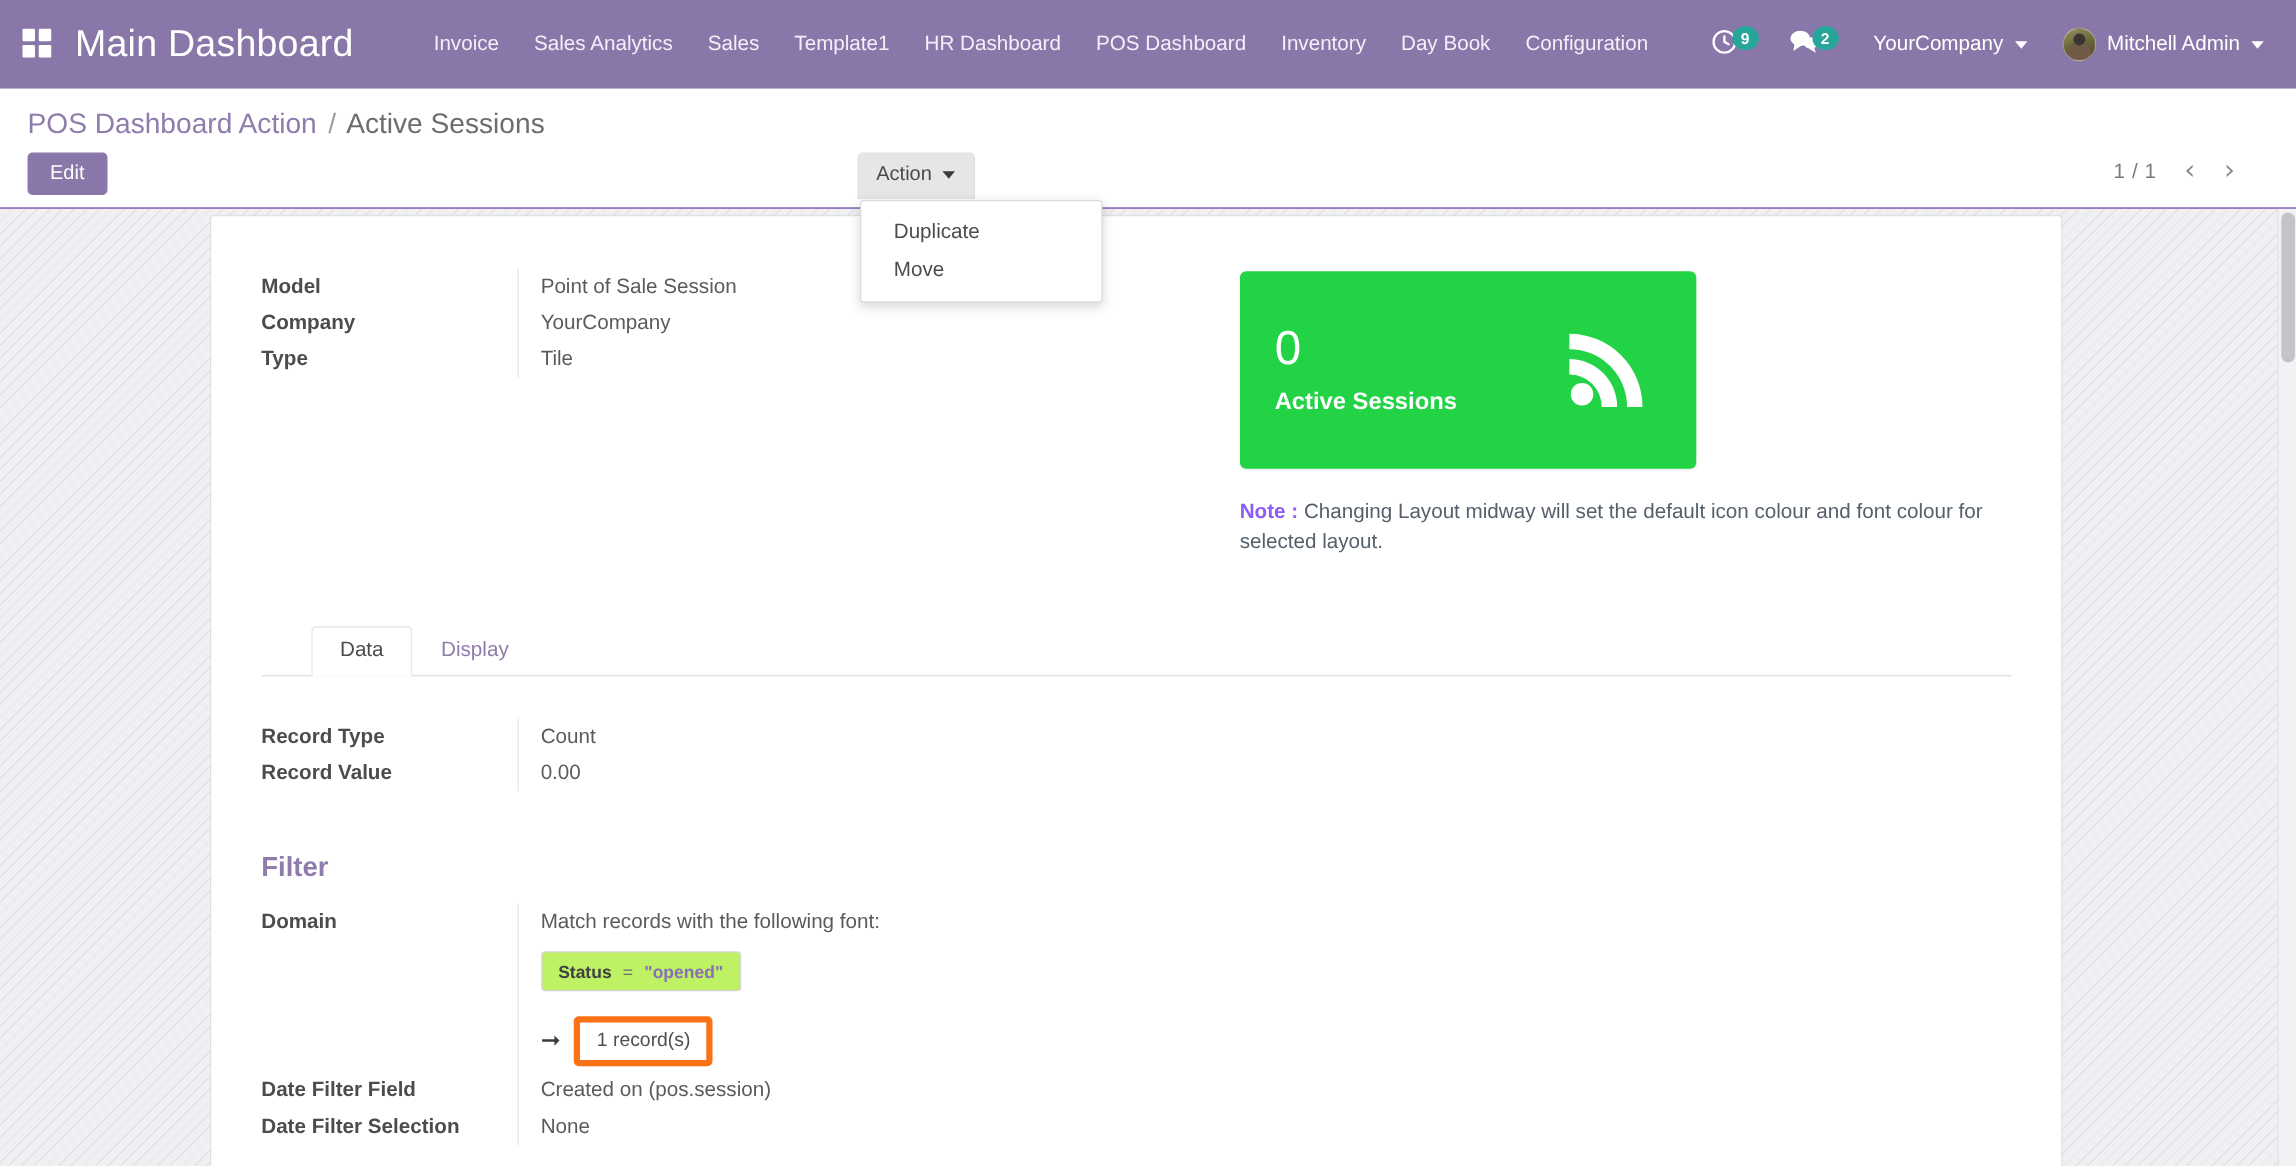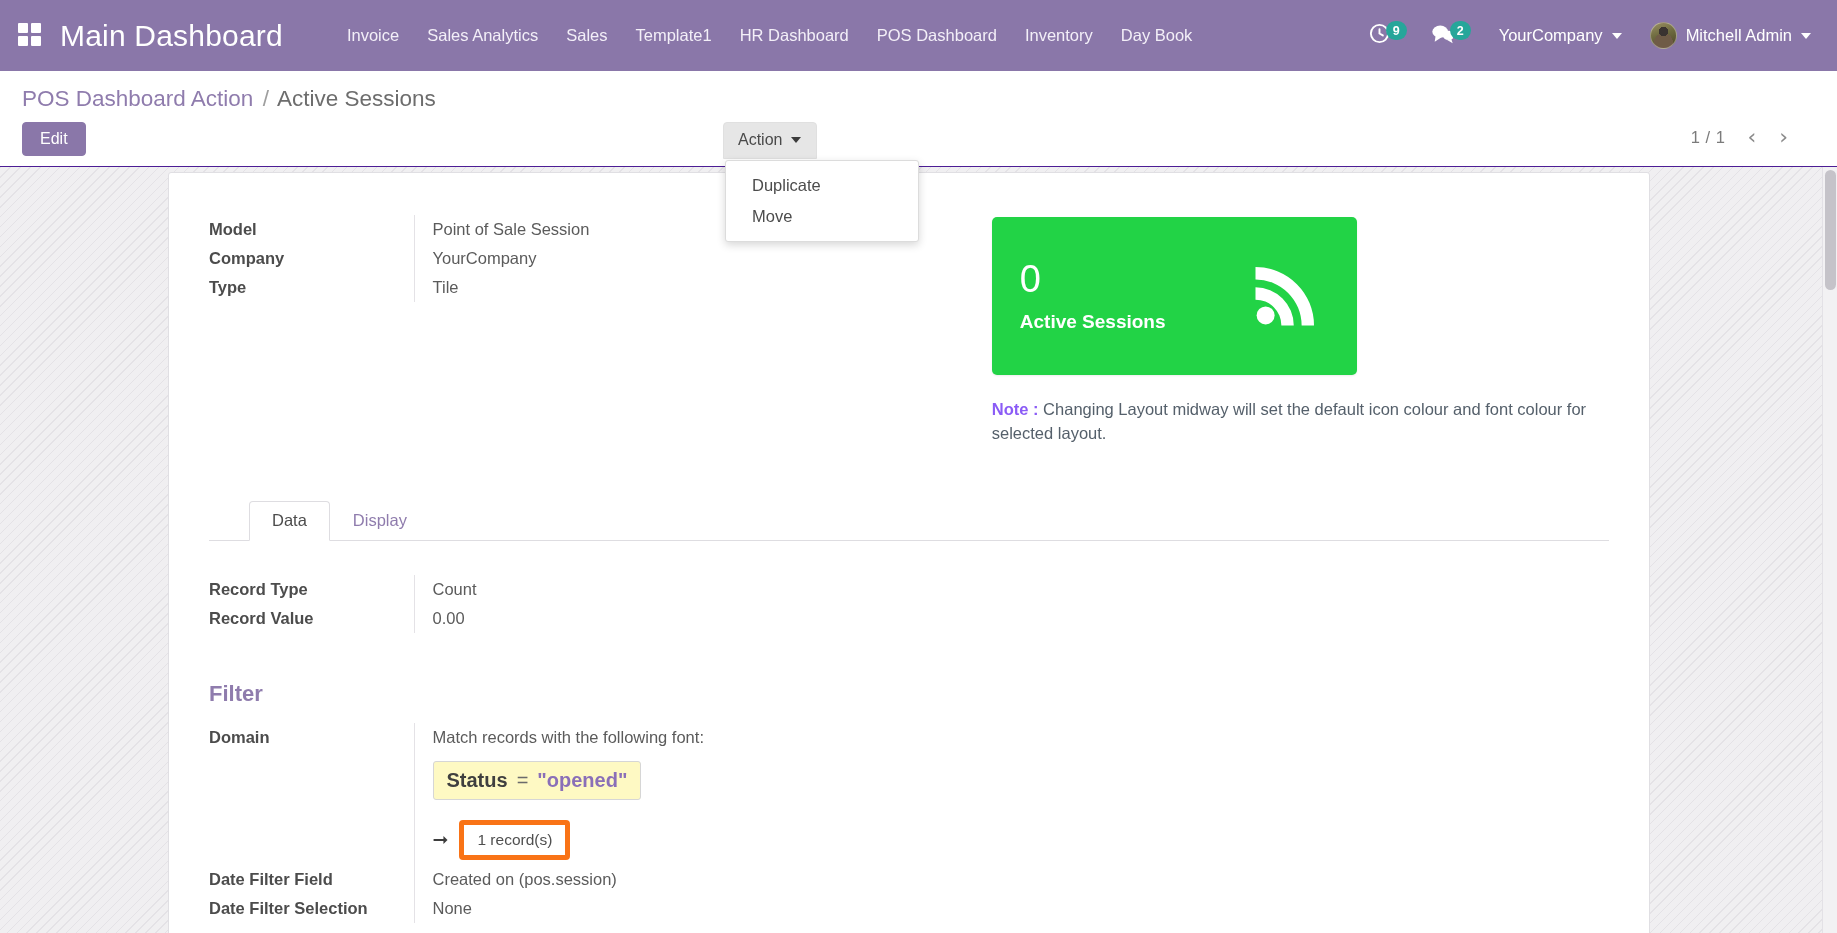--- a/index.html
+++ b/index.html
@@ -118,21 +118,21 @@
     border: 1px solid #8a77a9;
     color: #fff;
     font-size: 16px;
     border-radius: 4px;
     padding: 7px 17px;
     cursor: pointer;
     font-family: inherit;
   }
   .action-wrap {
     position: absolute;
-    left: 701px; top: 0;
+    left: 664px; top: 0;
   }
   .btn-action {
     background: #e6e6e6;
     border: 1px solid #e0e0e0;
     color: #4a4a4a;
     font-size: 16px;
     border-radius: 4px 4px 0 0;
     padding: 8px 14px 9px 14px;
     cursor: pointer;
     font-family: inherit;
@@ -287,26 +287,26 @@
     font-size: 22px;
     color: #8f7cad;
     font-weight: bold;
     margin: 48px 0 16px 0;
   }
 
   .domain-rule {
     display: inline-flex;
     align-items: flex-start;
     gap: 9px;
-    background: #fef9c3;
+    background: #bef264;
     border: 1px solid #d6d6d6;
     border-radius: 3px;
     padding: 7px 13px;
     margin-top: 14px;
-    font-size: 20px;
+    font-size: 14px;
   }
   .domain-rule .f { font-weight: bold; color: #3f3f3f; }
   .domain-rule .op { color: #6b6b6b; }
   .domain-rule .v { color: #8a6fb8; font-weight: bold; }
 
   .rec-count-row {
     display: flex; align-items: center; gap: 11px;
     margin-top: 20px;
   }
   .arrow-right-icon { color: #3d3d3d; font-size: 19px; line-height: 1; }
@@ -351,20 +351,21 @@
 
   <nav class="navitems">
     <a>Invoice</a>
     <a>Sales Analytics</a>
     <a>Sales</a>
     <a>Template1</a>
     <a>HR Dashboard</a>
     <a>POS Dashboard</a>
     <a>Inventory</a>
     <a>Day Book</a>
+    <a>Configuration</a>
   </nav>
 
   <div class="nav-right">
     <div class="icon-badge">
       <span>
         <svg width="23" height="23" viewBox="0 0 24 24" fill="none" stroke="#ffffff" stroke-width="2">
           <circle cx="12" cy="12" r="9"></circle>
           <path d="M12 7.5 L12 12 L15.5 14" stroke-linecap="round"></path>
         </svg>
       </span>

